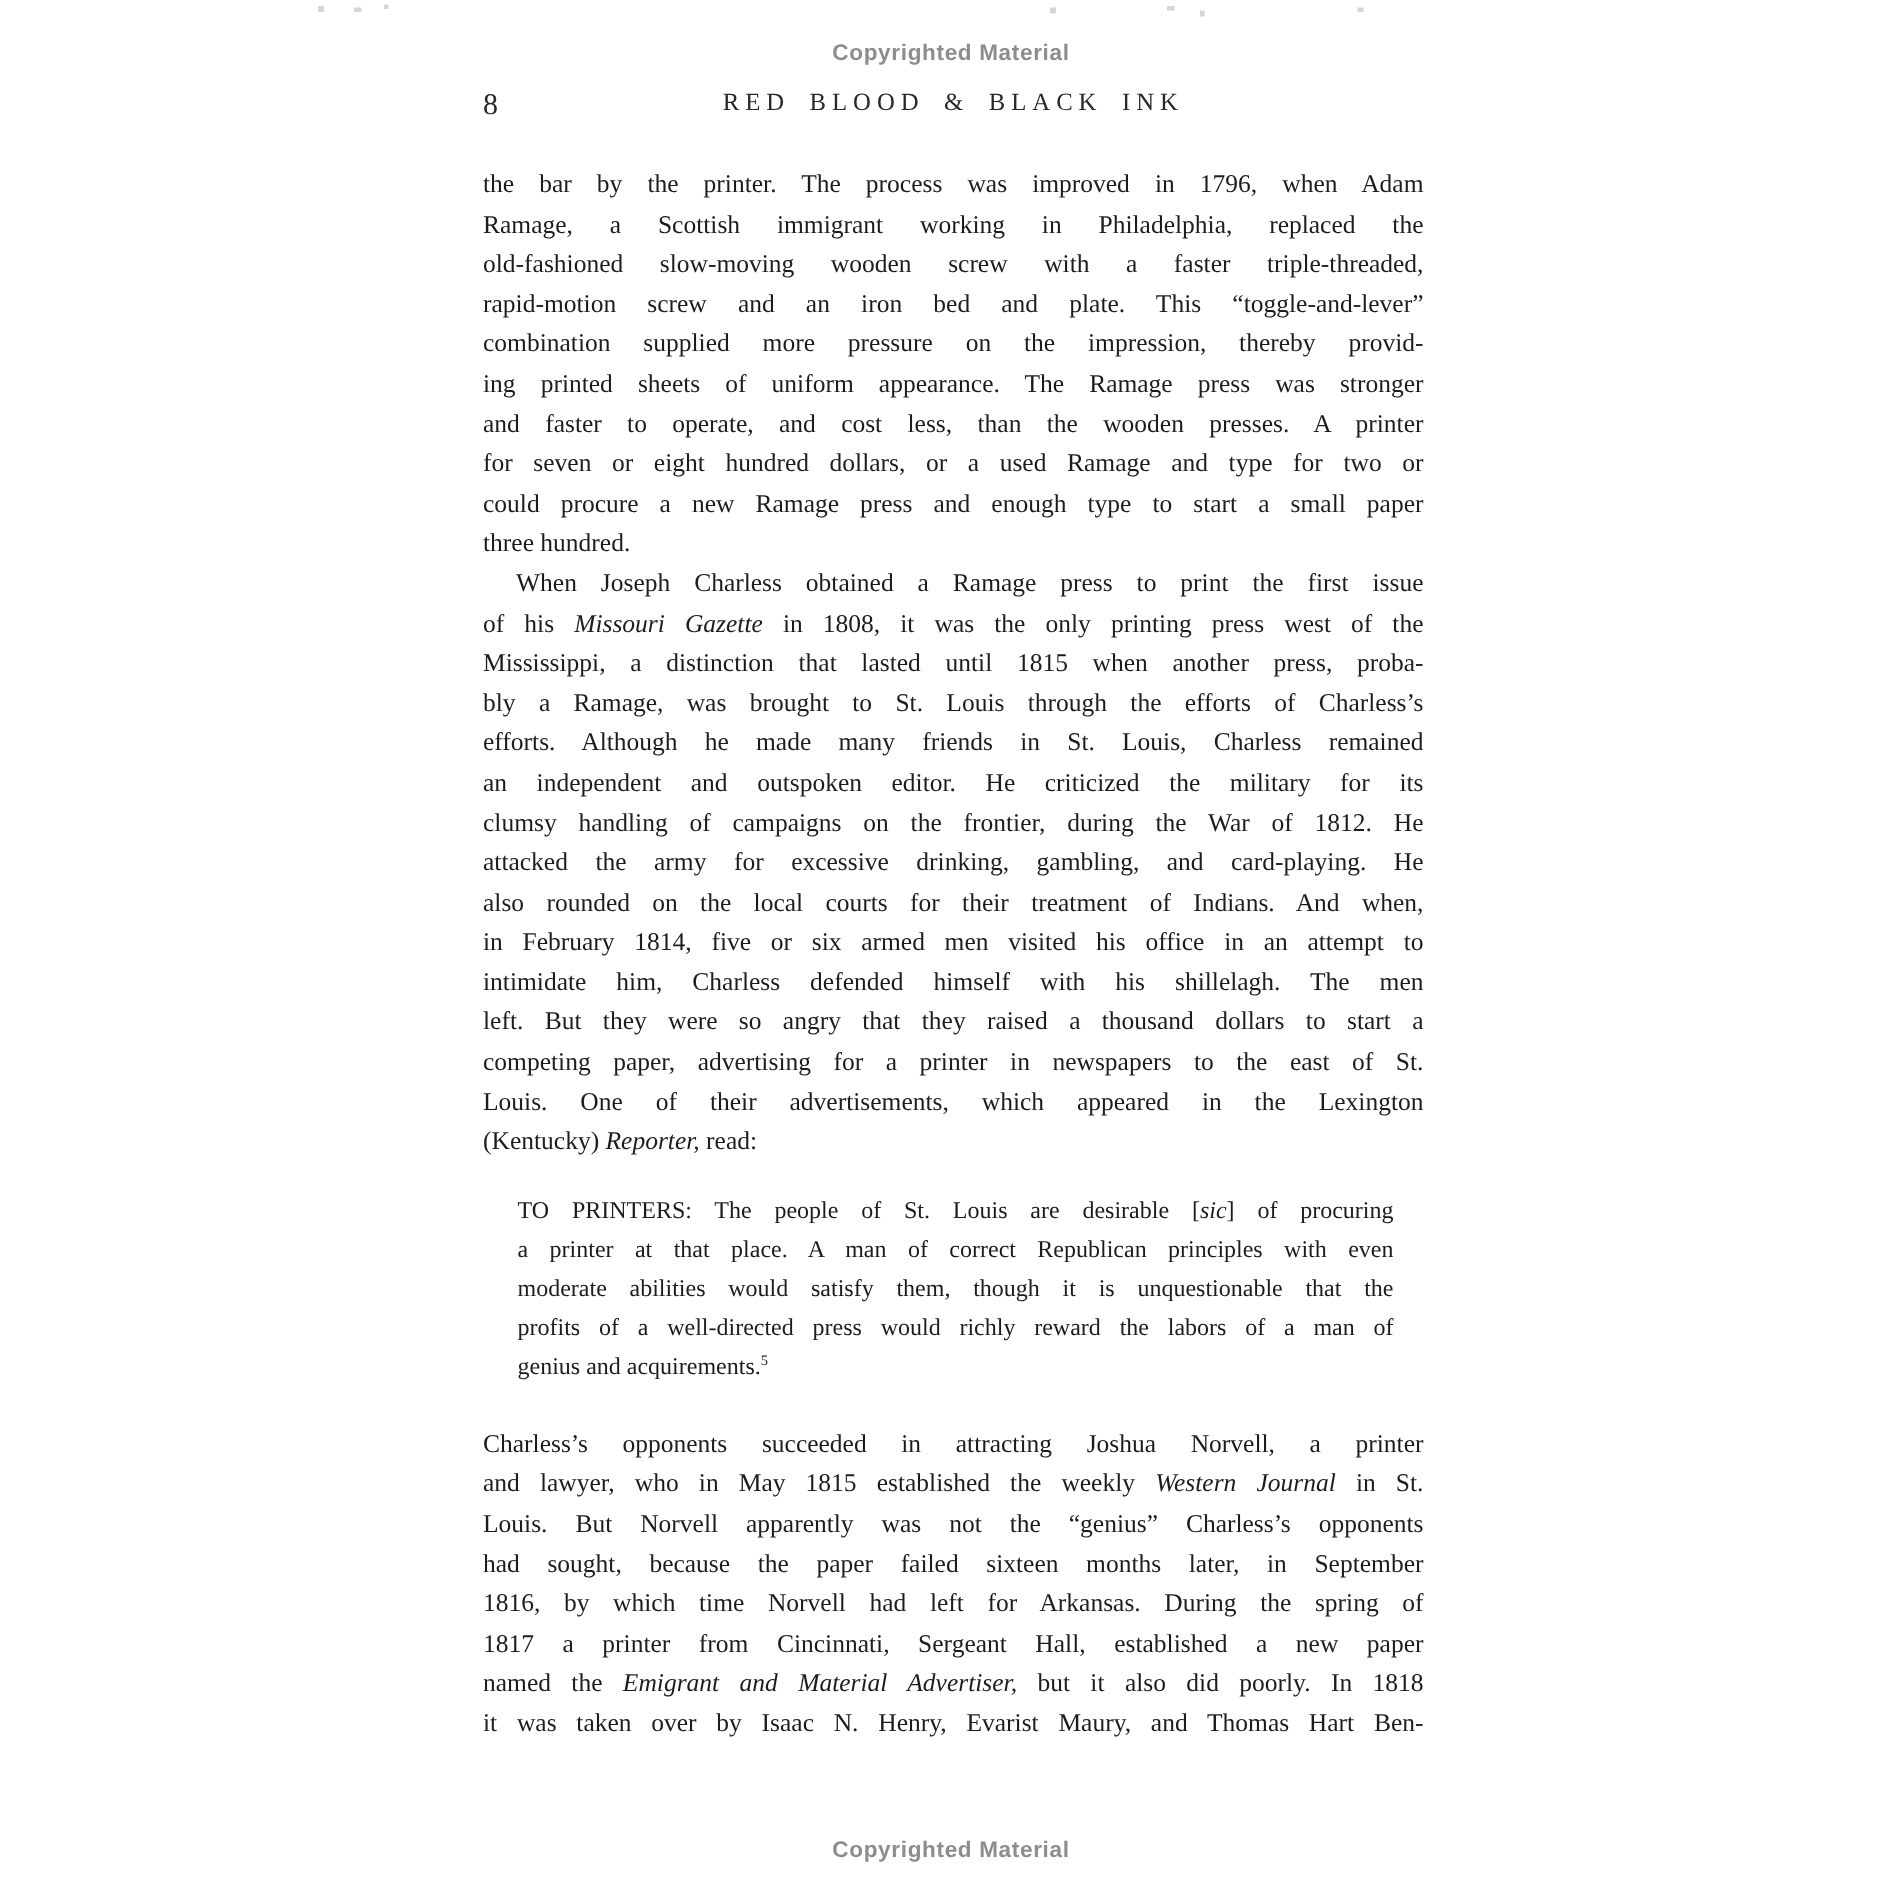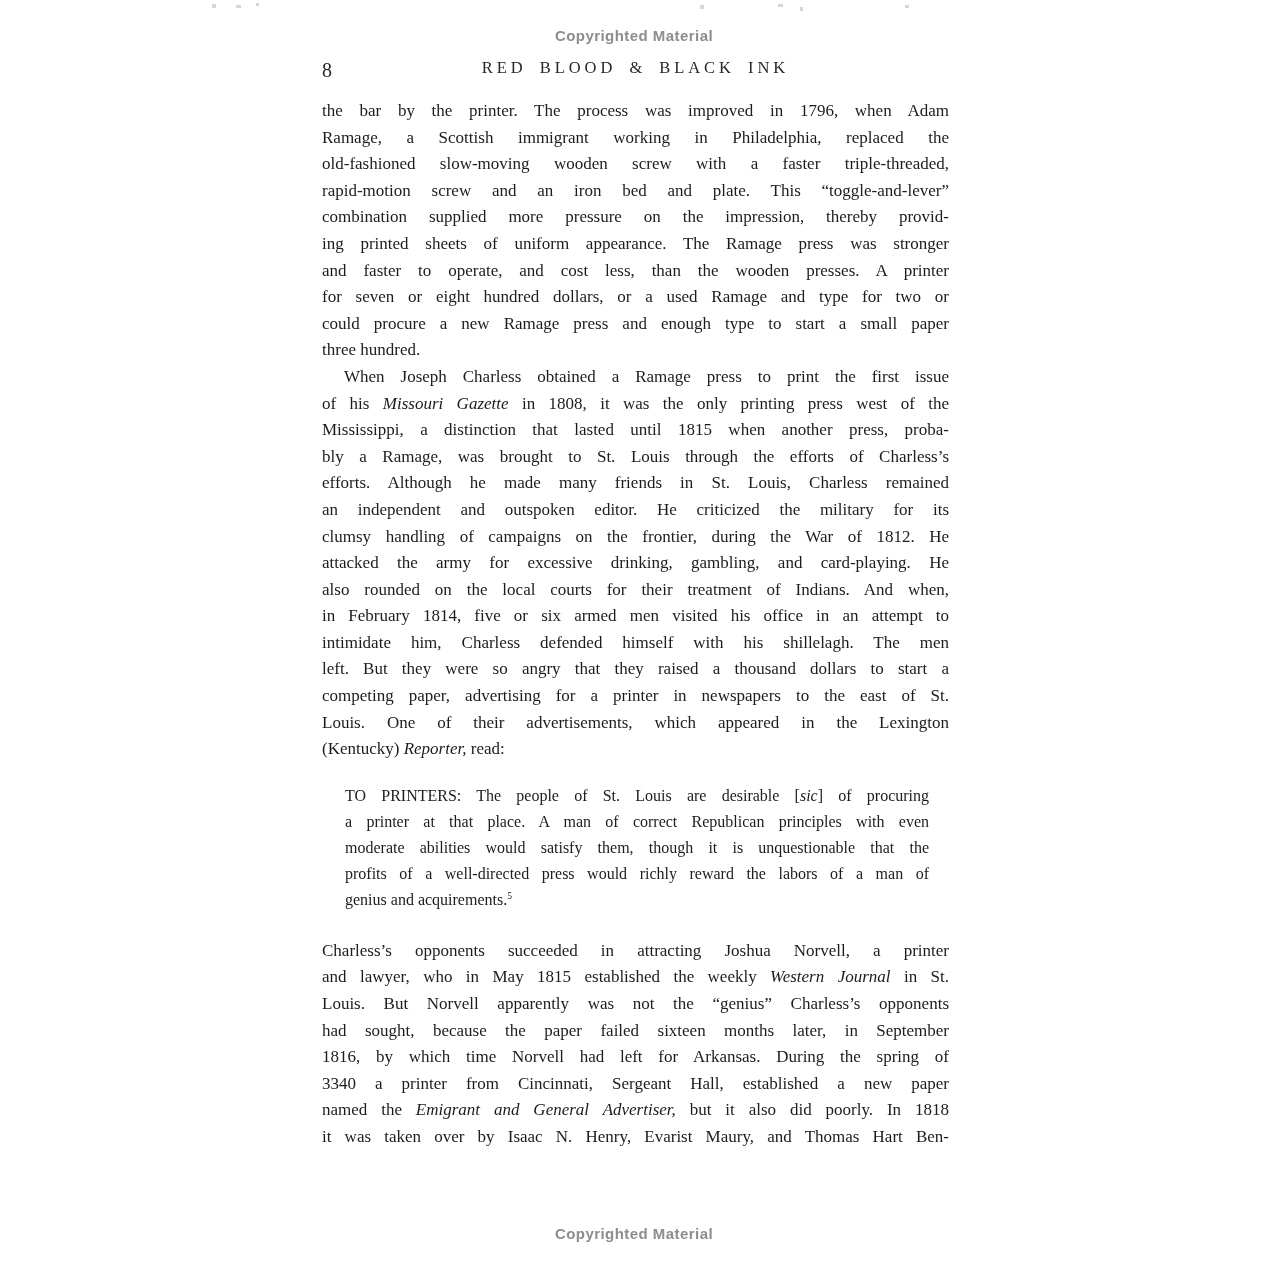--- a/index.html
+++ b/index.html
@@ -25,21 +25,21 @@
   .header{position:absolute;top:58px;left:322px;width:627px;height:24px;}
   .pagenum{position:absolute;left:0;top:1px;font-size:20px;color:#2a2826;}
   .running{
     position:absolute;left:0;right:0;top:0;
     text-align:center;
     font-size:16.5px;
     letter-spacing:0.24em;
     word-spacing:0.3em;
     color:#2a2826;
   }
-  .text-column{position:absolute;top:98px;left:322px;width:627px;}
+  .text-column{position:absolute;top:110px;left:322px;width:627px;}
   .para .line{
     font-size:17px;
     line-height:26.6px;
     text-align:justify;
     text-align-last:justify;
     white-space:normal;
   }
   .para .line.last-left{text-align-last:left;}
   .para .line.indent{text-indent:22px;}
   .quote{margin:20px 20px 25px 23px;}
@@ -110,21 +110,21 @@
         <div class="line">moderate abilities would satisfy them, though it is unquestionable that the</div>
         <div class="line">profits of a well-directed press would richly reward the labors of a man of</div>
         <div class="line last-left">genius and acquirements.<sup>5</sup></div>
       </div>
       <div class="para">
         <div class="line">Charless’s opponents succeeded in attracting Joshua Norvell, a printer</div>
         <div class="line">and lawyer, who in May 1815 established the weekly <i>Western Journal</i> in St.</div>
         <div class="line">Louis. But Norvell apparently was not the “genius” Charless’s opponents</div>
         <div class="line">had sought, because the paper failed sixteen months later, in September</div>
         <div class="line">1816, by which time Norvell had left for Arkansas. During the spring of</div>
-        <div class="line">3340 a printer from Cincinnati, Sergeant Hall, established a new paper</div>
-        <div class="line">named the <i>Emigrant and General Advertiser,</i> but it also did poorly. In 1818</div>
+        <div class="line">1817 a printer from Cincinnati, Sergeant Hall, established a new paper</div>
+        <div class="line">named the <i>Emigrant and Material Advertiser,</i> but it also did poorly. In 1818</div>
         <div class="line">it was taken over by Isaac N. Henry, Evarist Maury, and Thomas Hart Ben-</div>
       </div>
     </div>
 
   <div class="copyright bottom">Copyrighted Material</div>
 
 </div>
 
 </body></html>

